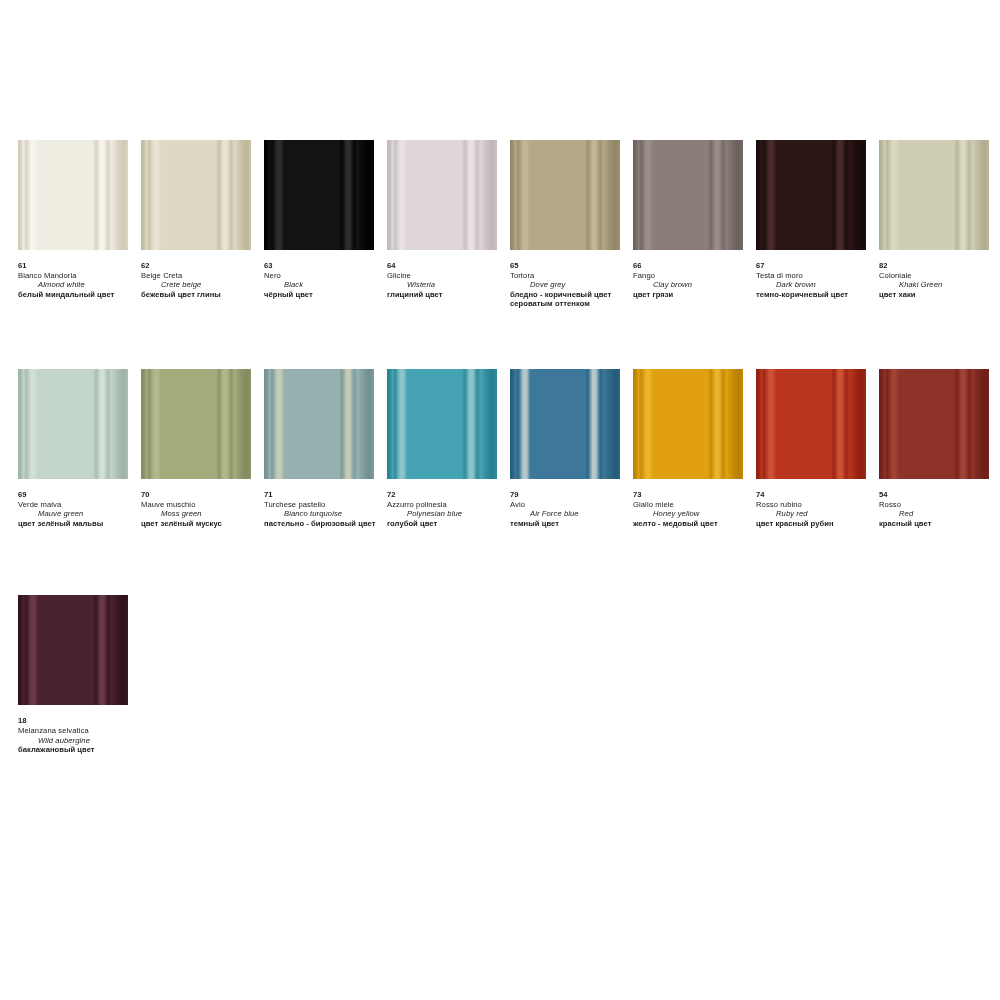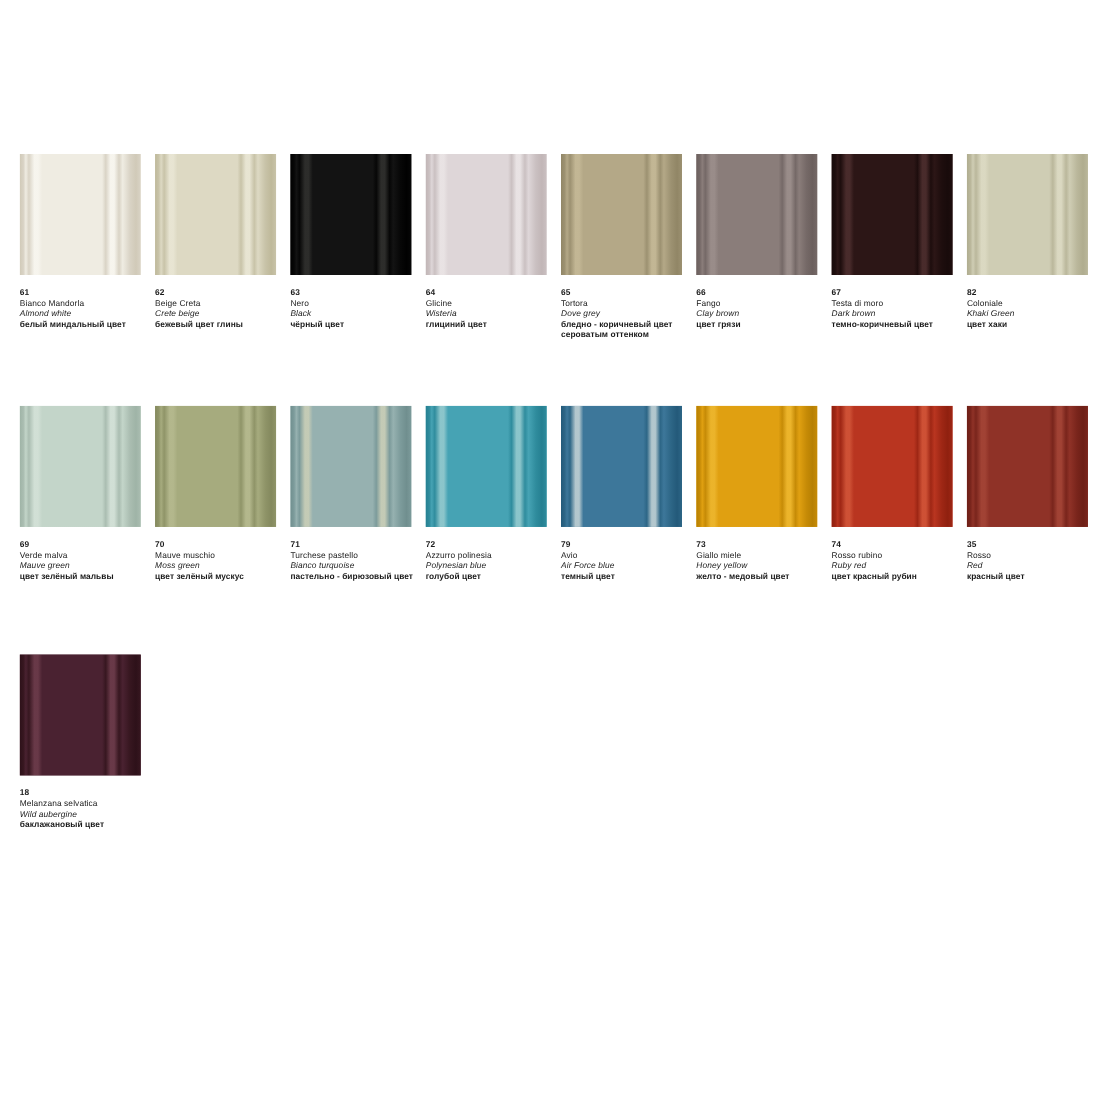--- a/index.html
+++ b/index.html
@@ -73,20 +73,21 @@
     line-height: 9.6px;
     letter-spacing: 0.1px;
   }
 
   .swatch-en {
     font-size: 7.6px;
     font-style: italic;
     color: #1a1a1a;
     line-height: 9.6px;
     letter-spacing: 0.1px;
+    margin-left: 20px;
   }
 
   .swatch-ru {
     font-size: 7.6px;
     font-weight: bold;
     color: #1a1a1a;
     line-height: 9.6px;
     letter-spacing: 0.05px;
   }
 
@@ -269,21 +270,21 @@
           <div class="swatch-it">Rosso rubino</div>
           <div class="swatch-en">Ruby red</div>
           <div class="swatch-ru">цвет красный рубин</div>
         </div>
       </div>
       <div class="swatch-cell">
         <div class="swatch-chip" style="background: rgb(143, 50, 39);">
             <span class="stripes" style="background: linear-gradient(to right, rgb(107, 30, 21) 0%, rgb(120, 36, 27) 3%, rgb(143, 50, 39) 5%, rgb(120, 36, 27) 7.5%, rgb(162, 67, 53) 12%, rgb(162, 67, 53) 15%, rgb(143, 50, 39) 18.5%, rgb(143, 50, 39) 68%, rgb(120, 36, 27) 71%, rgb(162, 67, 53) 75%, rgb(162, 67, 53) 78%, rgb(120, 36, 27) 82%, rgb(143, 50, 39) 85%, rgb(120, 36, 27) 91%, rgb(107, 30, 21) 96%, rgb(120, 36, 27) 100%); opacity: 0.95;"></span>
           </div>
         <div class="swatch-label">
-          <div class="swatch-code">35</div>
+          <div class="swatch-code">54</div>
           <div class="swatch-it">Rosso</div>
           <div class="swatch-en">Red</div>
           <div class="swatch-ru">красный цвет</div>
         </div>
       </div>
     </div>
 
     <div class="row-gap-2"></div>
 
     <div class="swatch-row">

